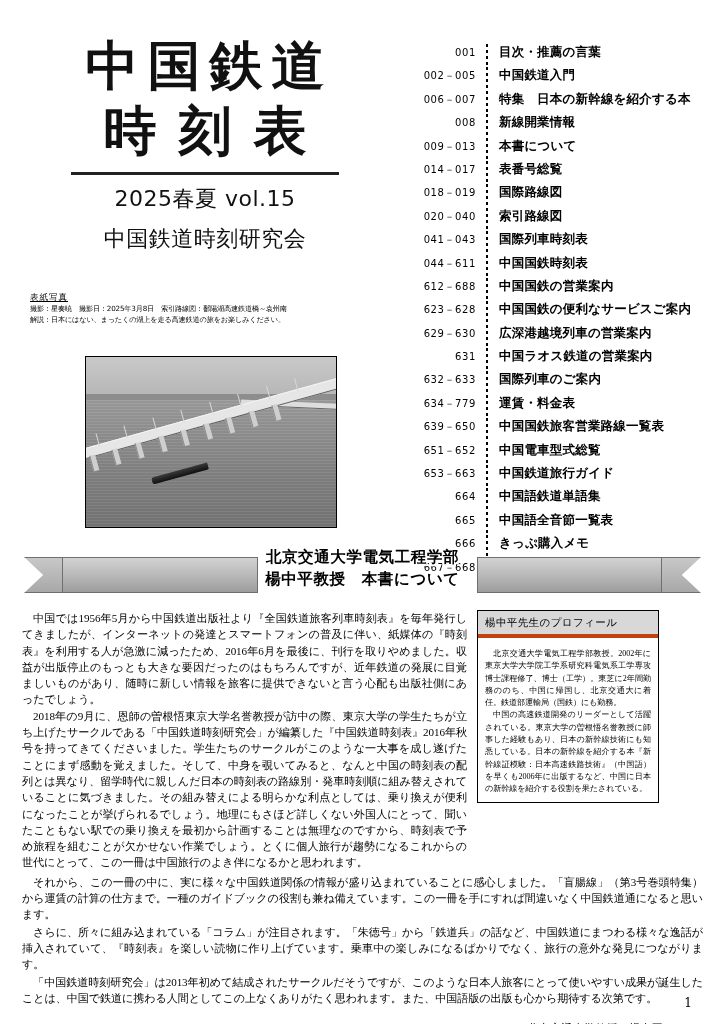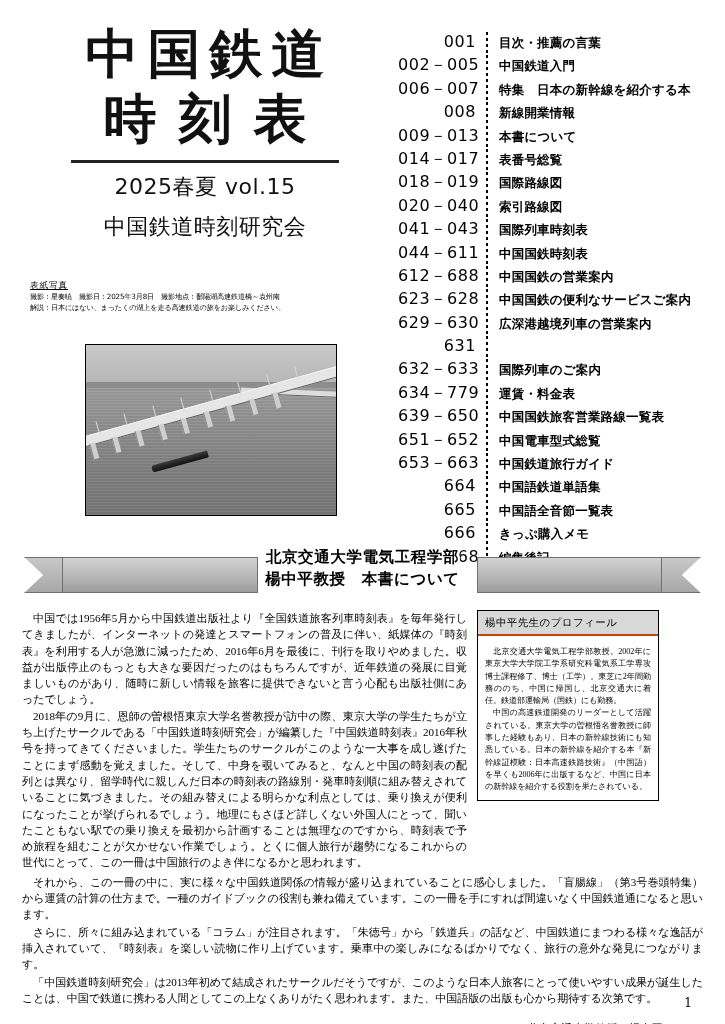--- a/index.html
+++ b/index.html
@@ -12,21 +12,21 @@
     height: 1024px;
     position: relative;
     font-family: "Liberation Serif", "DejaVu Serif", serif;
     color: #000000;
     overflow: hidden;
   }
 
   
   .top-area {
     position: absolute;
-    left: 0; top: 4px;
+    left: 0; top: 16px;
     width: 694px;
     height: 530px;
   }
 
   
   .masthead {
     position: absolute;
     left: 30px; top: 18px;
     width: 350px;
     text-align: center;
@@ -158,21 +158,21 @@
   }
   .toc-row {
     display: flex;
     align-items: baseline;
     height: 23.4px;
     font-family: "DejaVu Sans", sans-serif;
   }
   .toc-pages {
     width: 78px;
     text-align: right;
-    font-size: 16px;
+    font-size: 10px;
     letter-spacing: 0.6px;
     white-space: nowrap;
   }
   .toc-sep {
     width: 10px;
     align-self: stretch;
     margin: 0 7px 0 6px;
     background-image: repeating-linear-gradient(
       to bottom, #000 0 3px, transparent 3px 6px);
     background-size: 2px 100%;
@@ -262,21 +262,21 @@
     letter-spacing: -0.1px;
   }
 
   .profile {
     width: 182px;
     border: 1px solid #000;
     box-sizing: border-box;
   }
   .prof-head {
     padding: 5px 7px 4px 7px;
-    border-bottom: 2px solid #c2410c;
+    border-bottom: 4px solid #c2410c;
     background: #d8d8d8;
     font-family: "DejaVu Sans", sans-serif;
     font-size: 10.5px;
     letter-spacing: 0.4px;
   }
   .prof-body {
     padding: 10px 7px 6px 7px;
   }
   .prof-body p {
     margin: 0;
@@ -317,21 +317,21 @@
   <div class="masthead">
     <div class="mast-line l1">中国鉄道</div>
     <div class="mast-line l2">時刻表</div>
     <div class="mast-rule"></div>
     <div class="mast-sub">2025春夏 vol.15</div>
     <div class="mast-sub">中国鉄道時刻研究会</div>
   </div>
 
   <div class="cap-wrap">
     <div class="cap-title">表紙写真</div>
-    <div class="cap-line">撮影：星奏暁　撮影日：2025年3月8日　撮影地点：鄱陽湖高速鉄道橋～袁州南</div>
+    <div class="cap-line">撮影：星奏暁　撮影日：2025年3月8日　索引路線図：鄱陽湖高速鉄道橋～袁州南</div>
     <div class="cap-line">解説：日本にはない、まったくの湖上を走る高速鉄道の旅をお楽しみください。</div>
   </div>
 
   <div class="photo-frame">
     <div class="ph-sky"></div>
     <div class="ph-far"></div>
     <div class="ph-water"></div>
     <div class="ph-bridge2"></div>
     <div class="ph-bridge">
       <div class="ph-pier" style="left:6%;top:8px;"></div>
@@ -417,20 +417,21 @@
       <div class="toc-title">中国国鉄の便利なサービスご案内</div>
     </div>
     <div class="toc-row">
       <div class="toc-pages">629－630</div>
       <div class="toc-sep"></div>
       <div class="toc-title">広深港越境列車の営業案内</div>
     </div>
     <div class="toc-row">
       <div class="toc-pages">631</div>
       <div class="toc-sep"></div>
+      <div class="toc-title">中国ラオス鉄道の営業案内</div>
     </div>
     <div class="toc-row">
       <div class="toc-pages">632－633</div>
       <div class="toc-sep"></div>
       <div class="toc-title">国際列車のご案内</div>
     </div>
     <div class="toc-row">
       <div class="toc-pages">634－779</div>
       <div class="toc-sep"></div>
       <div class="toc-title">運賃・料金表</div>

